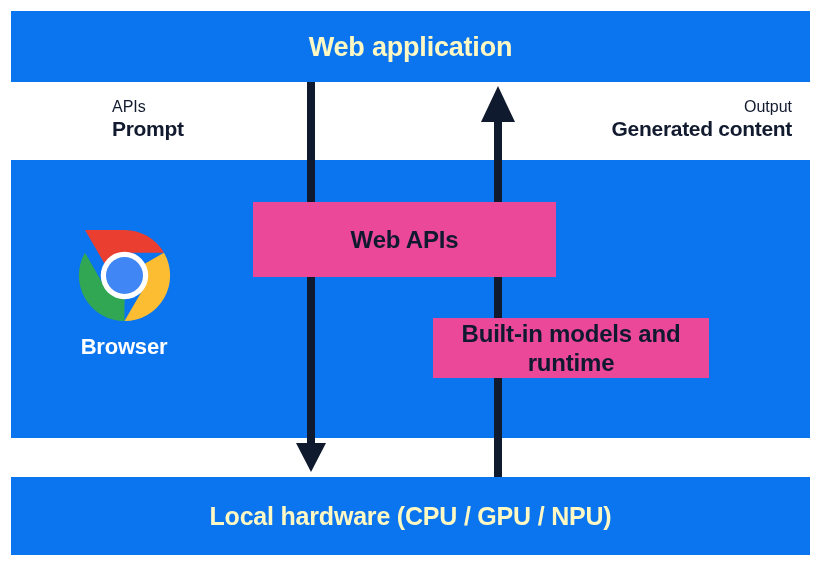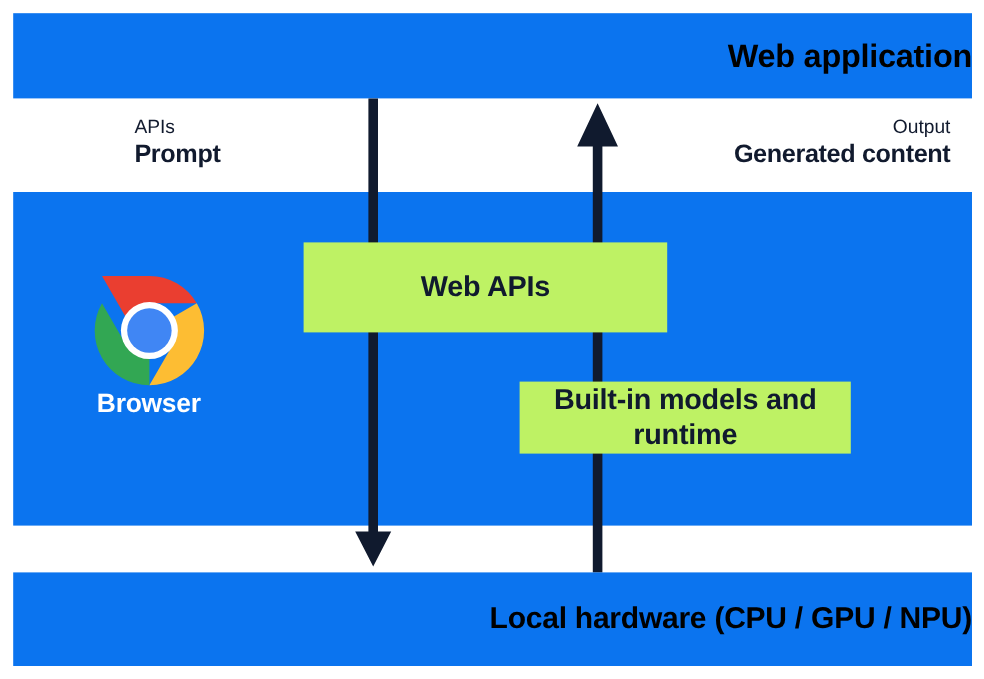--- a/index.html
+++ b/index.html
@@ -29,22 +29,22 @@
     width: 799px;
   }
   #band-top    { top: 11px;  height: 71px; }
   #band-middle { top: 160px; height: 278px; }
   #band-bottom { top: 477px; height: 78px; }
 
   .band-title {
     position: absolute;
     left: 0;
     width: 100%;
-    text-align: right;
-    color: #000000;
+    text-align: center;
+    color: #fef9c3;
     font-weight: bold;
     letter-spacing: -0.2px;
   }
   #web-application-title {
     top: 50%;
     transform: translateY(-50%);
     font-size: 27px;
   }
   #local-hardware-title {
     top: 50%;
@@ -80,21 +80,21 @@
     left: 0;
     width: 820px;
     height: 566px;
     pointer-events: none;
   }
   .arrow-shape { fill: #101a2e; }
 
   
   .api-box {
     position: absolute;
-    background: #bef264;
+    background: #ec4899;
     display: flex;
     align-items: center;
     justify-content: center;
     text-align: center;
     color: #101a2e;
     font-weight: bold;
     letter-spacing: -0.2px;
     line-height: 1.22;
   }
   #box-web-apis {
@@ -117,20 +117,21 @@
     text-align: center;
   }
   #chrome-logo {
     display: block;
     margin: 0 auto;
     width: 95px;
     height: 95px;
   }
   #browser-label {
     display: block;
+    margin-top: 11px;
     color: #ffffff;
     font-size: 22px;
     font-weight: bold;
     letter-spacing: -0.2px;
   }
 </style>
 </head>
 <body>
 
 <div id="diagram">

